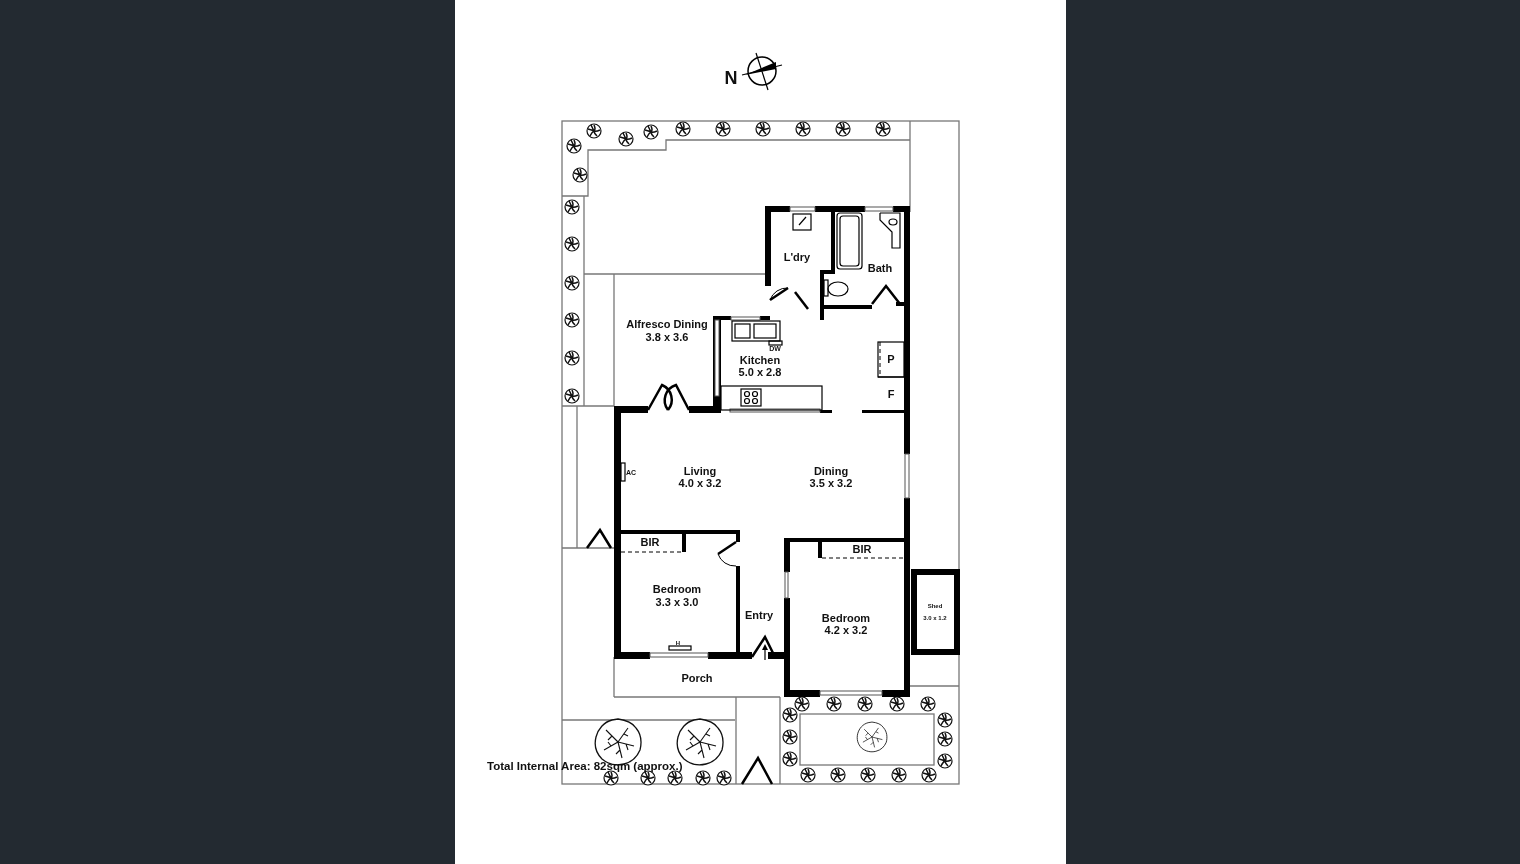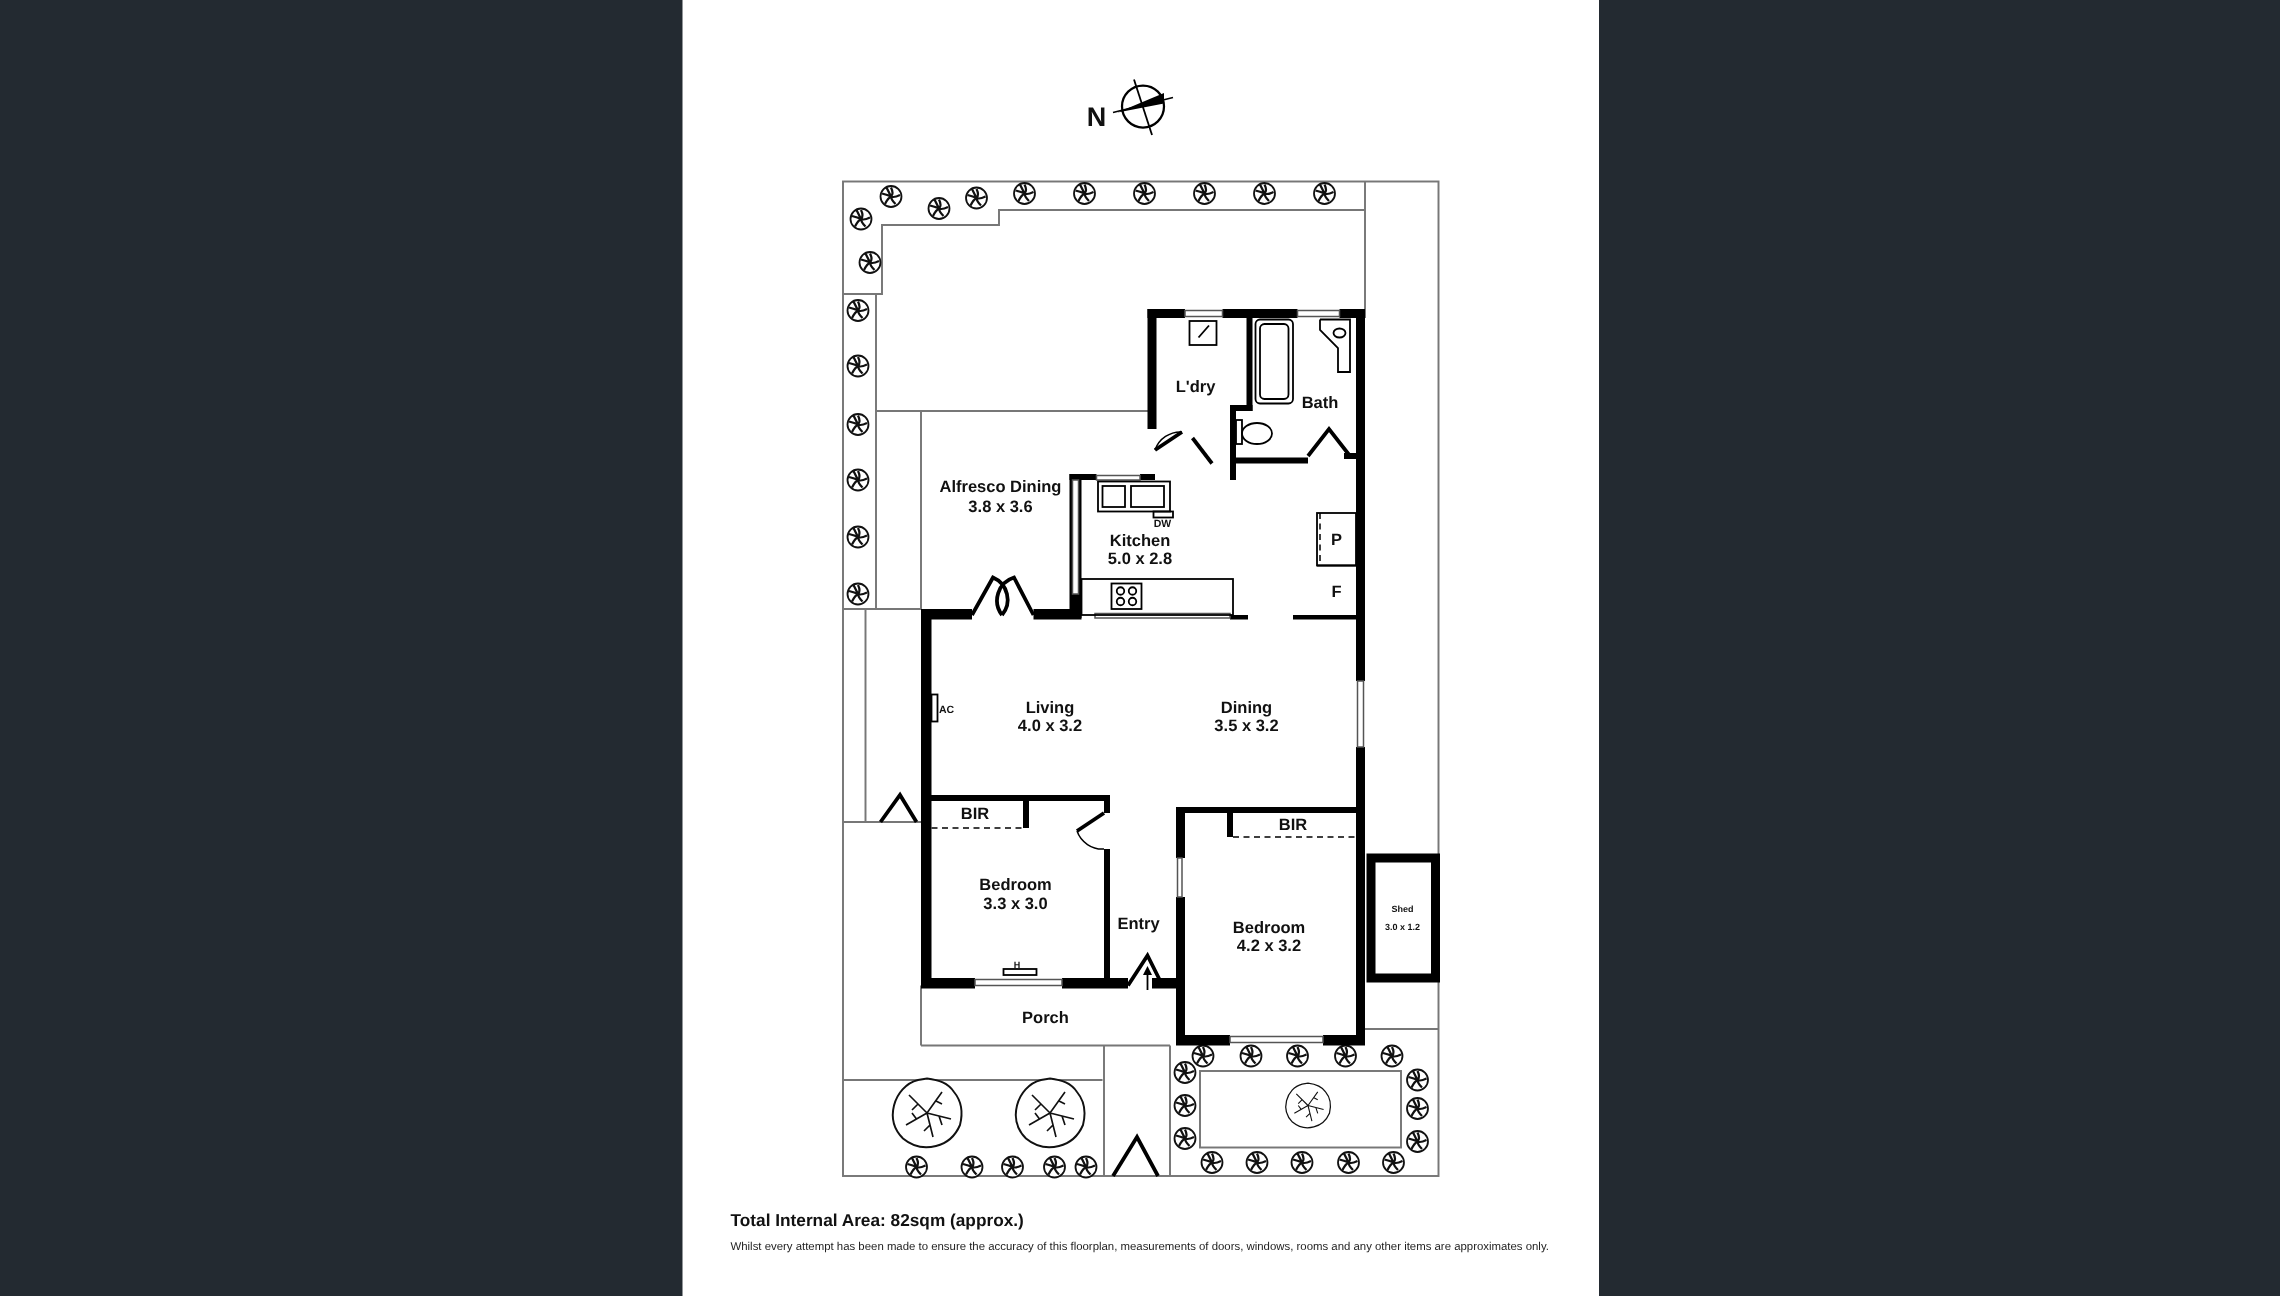--- a/index.html
+++ b/index.html
@@ -1,20 +1,20 @@
 <!DOCTYPE html>
 <html><head>
 <meta charset="utf-8">
 <style>
   html,body{margin:0;padding:0;}
   body{width:1520px;height:864px;background:#232a31;position:relative;overflow:hidden;font-family:"Liberation Sans",sans-serif;}
   .sheet{position:absolute;left:455px;top:0;width:611px;height:864px;background:#ffffff;}
   svg{position:absolute;left:0;top:0;}
   .lbl{font-family:"Liberation Sans",sans-serif;font-weight:bold;fill:#111;text-anchor:middle;}
-  .footer-title{position:absolute;left:32px;top:808px;font-size:11.5px;font-weight:bold;color:#111;}
+  .footer-title{position:absolute;left:32px;top:760px;font-size:11.5px;font-weight:bold;color:#111;}
   .footer-note{position:absolute;left:32px;top:826px;font-size:7.6px;line-height:10px;color:#222;width:570px;}
 </style>
 </head>
 <body>
 
 <div class="sheet">
 <svg width="611" height="864" viewBox="455 0 611 864">
   <defs>
     <g id="shrub">
       <circle r="7" fill="#fff" stroke="#111" stroke-width="1.2"></circle>
@@ -224,15 +224,14 @@
   <text class="lbl" font-size="11" x="846" y="622">Bedroom</text>
   <text class="lbl" font-size="11" x="846" y="634">4.2 x 3.2</text>
   <text class="lbl" font-size="6" x="678" y="645">H</text>
   <text class="lbl" font-size="11" x="697" y="682">Porch</text>
   <text class="lbl" font-size="6" x="935" y="608">Shed</text>
   <text class="lbl" font-size="6" x="935" y="620">3.0 x 1.2</text>
 </svg>
 
   <div class="footer-title">Total Internal Area: 82sqm (approx.)</div>
   <div class="footer-note">
-    <div>Whilst every attempt has been made to ensure the accuracy of this floorplan, measurements of doors, windows, rooms and any other items are approximates only.</div>
   </div>
 </div>
 
 </body></html>

